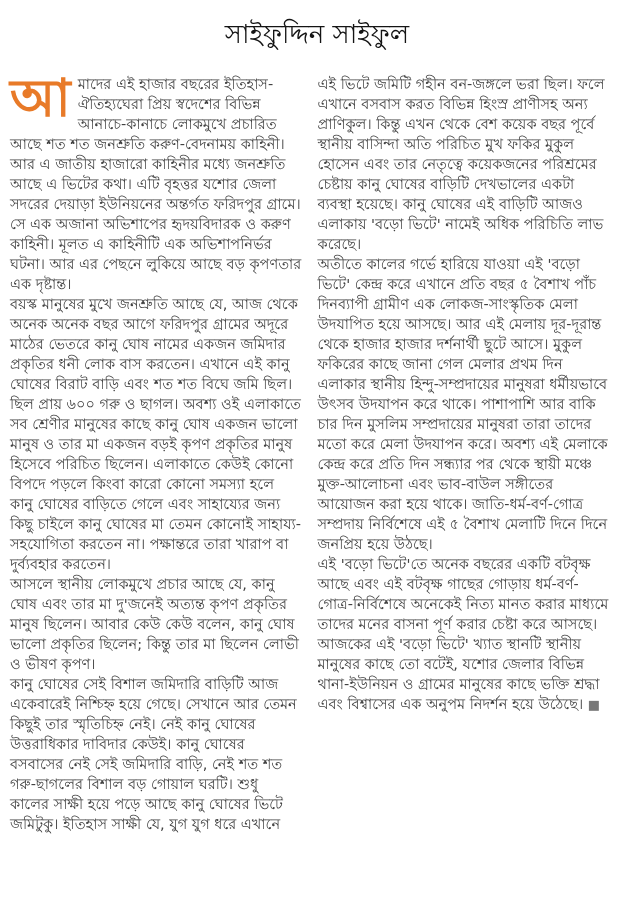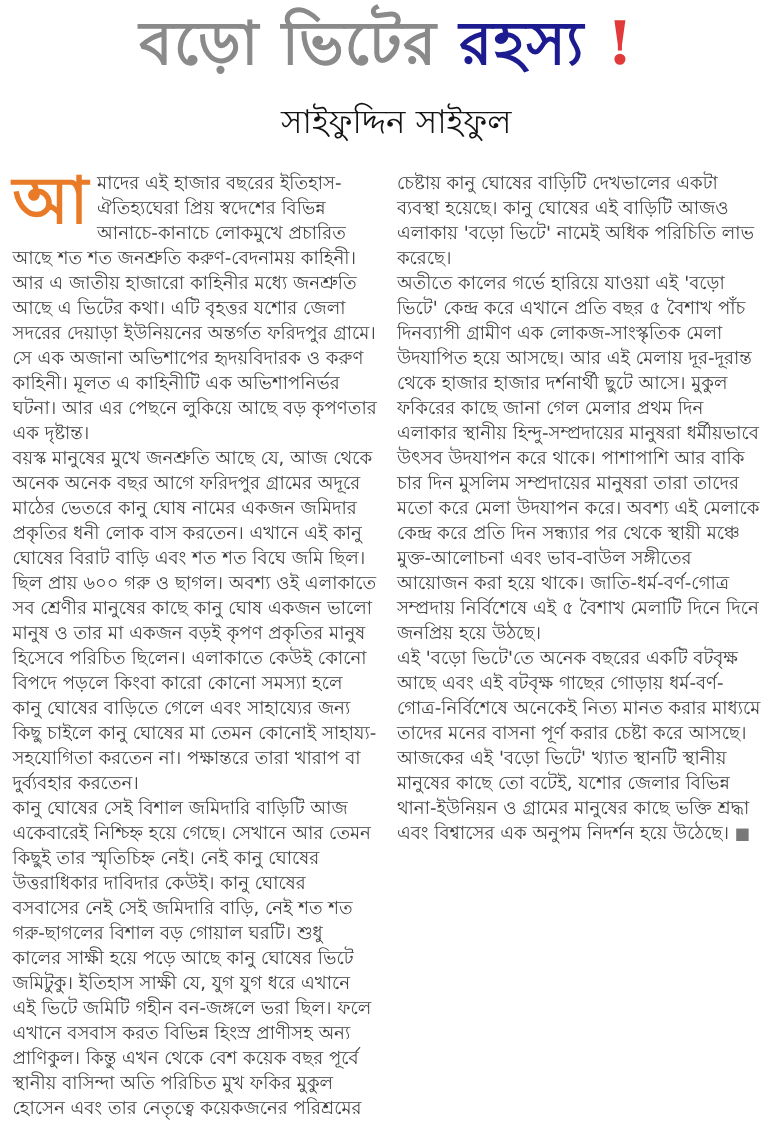--- a/index.html
+++ b/index.html
@@ -64,29 +64,25 @@
   .endmark {
     color: #787878;
     font-size: 13px;
   }
 </style>
 </head>
 <body>
 
 <div class="page" style="--title-main: #8a8a8a; --title-accent: #1c1c90; --title-bang: #e23a3a; --dropcap: #e87a28;">
 
-  <h1 class="title">
-    <span class="t-main">বড়ো ভিটের</span>
-    <span class="t-accent"> রহস্য</span>
-    <span class="t-bang"> !</span>
-  </h1>
 
   <div class="byline">সাইফুদ্দিন সাইফুল</div>
 
   <div class="article" id="article" style="color: rgb(65, 65, 65);">
       <p><span class="dropcap">আ</span>মাদের এই হাজার বছরের ইতিহাস-ঐতিহ্যঘেরা প্রিয় স্বদেশের বিভিন্ন আনাচে-কানাচে লোকমুখে প্রচারিত আছে শত শত জনশ্রুতি করুণ-বেদনাময় কাহিনী। আর এ জাতীয় হাজারো কাহিনীর মধ্যে জনশ্রুতি আছে এ ভিটের কথা। এটি বৃহত্তর যশোর জেলা সদরের দেয়াড়া ইউনিয়নের অন্তর্গত ফরিদপুর গ্রামে। সে এক অজানা অভিশাপের হৃদয়বিদারক ও করুণ কাহিনী। মূলত এ কাহিনীটি এক অভিশাপনির্ভর ঘটনা। আর এর পেছনে লুকিয়ে আছে বড় কৃপণতার এক দৃষ্টান্ত।</p>
       <p>বয়স্ক মানুষের মুখে জনশ্রুতি আছে যে, আজ থেকে অনেক অনেক বছর আগে ফরিদপুর গ্রামের অদূরে মাঠের ভেতরে কানু ঘোষ নামের একজন জমিদার প্রকৃতির ধনী লোক বাস করতেন। এখানে এই কানু ঘোষের বিরাট বাড়ি এবং শত শত বিঘে জমি ছিল। ছিল প্রায় ৬০০ গরু ও ছাগল। অবশ্য ওই এলাকাতে সব শ্রেণীর মানুষের কাছে কানু ঘোষ একজন ভালো মানুষ ও তার মা একজন বড়ই কৃপণ প্রকৃতির মানুষ হিসেবে পরিচিত ছিলেন। এলাকাতে কেউই কোনো বিপদে পড়লে কিংবা কারো কোনো সমস্যা হলে কানু ঘোষের বাড়িতে গেলে এবং সাহায্যের জন্য কিছু চাইলে কানু ঘোষের মা তেমন কোনোই সাহায্য-সহযোগিতা করতেন না। পক্ষান্তরে তারা খারাপ বা দুর্ব্যবহার করতেন।</p>
+      <p>আসলে স্থানীয় লোকমুখে প্রচার আছে যে, কানু ঘোষ এবং তার মা দু'জনেই অত্যন্ত কৃপণ প্রকৃতির মানুষ ছিলেন। আবার কেউ কেউ বলেন, কানু ঘোষ ভালো প্রকৃতির ছিলেন; কিন্তু তার মা ছিলেন লোভী ও ভীষণ কৃপণ।</p>
       <p>কানু ঘোষের সেই বিশাল জমিদারি বাড়িটি আজ একেবারেই নিশ্চিহ্ন হয়ে গেছে। সেখানে আর তেমন কিছুই তার স্মৃতিচিহ্ন নেই। নেই কানু ঘোষের উত্তরাধিকার দাবিদার কেউই। কানু ঘোষের বসবাসের নেই সেই জমিদারি বাড়ি, নেই শত শত গরু-ছাগলের বিশাল বড় গোয়াল ঘরটি। শুধু কালের সাক্ষী হয়ে পড়ে আছে কানু ঘোষের ভিটে জমিটুকু। ইতিহাস সাক্ষী যে, যুগ যুগ ধরে এখানে এই ভিটে জমিটি গহীন বন-জঙ্গলে ভরা ছিল। ফলে এখানে বসবাস করত বিভিন্ন হিংস্র প্রাণীসহ অন্য প্রাণিকুল। কিন্তু এখন থেকে বেশ কয়েক বছর পূর্বে স্থানীয় বাসিন্দা অতি পরিচিত মুখ ফকির মুকুল হোসেন এবং তার নেতৃত্বে কয়েকজনের পরিশ্রমের চেষ্টায় কানু ঘোষের বাড়িটি দেখভালের একটা ব্যবস্থা হয়েছে। কানু ঘোষের এই বাড়িটি আজও এলাকায় 'বড়ো ভিটে' নামেই অধিক পরিচিতি লাভ করেছে।</p>
       <p>অতীতে কালের গর্ভে হারিয়ে যাওয়া এই 'বড়ো ভিটে' কেন্দ্র করে এখানে প্রতি বছর ৫ বৈশাখ পাঁচ দিনব্যাপী গ্রামীণ এক লোকজ-সাংস্কৃতিক মেলা উদযাপিত হয়ে আসছে। আর এই মেলায় দূর-দূরান্ত থেকে হাজার হাজার দর্শনার্থী ছুটে আসে। মুকুল ফকিরের কাছে জানা গেল মেলার প্রথম দিন এলাকার স্থানীয় হিন্দু-সম্প্রদায়ের মানুষরা ধর্মীয়ভাবে উৎসব উদযাপন করে থাকে। পাশাপাশি আর বাকি চার দিন মুসলিম সম্প্রদায়ের মানুষরা তারা তাদের মতো করে মেলা উদযাপন করে। অবশ্য এই মেলাকে কেন্দ্র করে প্রতি দিন সন্ধ্যার পর থেকে স্থায়ী মঞ্চে মুক্ত-আলোচনা এবং ভাব-বাউল সঙ্গীতের আয়োজন করা হয়ে থাকে। জাতি-ধর্ম-বর্ণ-গোত্র সম্প্রদায় নির্বিশেষে এই ৫ বৈশাখ মেলাটি দিনে দিনে জনপ্রিয় হয়ে উঠছে।</p>
       <p>এই 'বড়ো ভিটে'তে অনেক বছরের একটি বটবৃক্ষ আছে এবং এই বটবৃক্ষ গাছের গোড়ায় ধর্ম-বর্ণ-গোত্র-নির্বিশেষে অনেকেই নিত্য মানত করার মাধ্যমে তাদের মনের বাসনা পূর্ণ করার চেষ্টা করে আসছে। আজকের এই 'বড়ো ভিটে' খ্যাত স্থানটি স্থানীয় মানুষের কাছে তো বটেই, যশোর জেলার বিভিন্ন থানা-ইউনিয়ন ও গ্রামের মানুষের কাছে ভক্তি শ্রদ্ধা এবং বিশ্বাসের এক অনুপম নিদর্শন হয়ে উঠেছে। <span class="endmark">■</span></p>
     </div>
 
 </div>
 
 </body></html>

